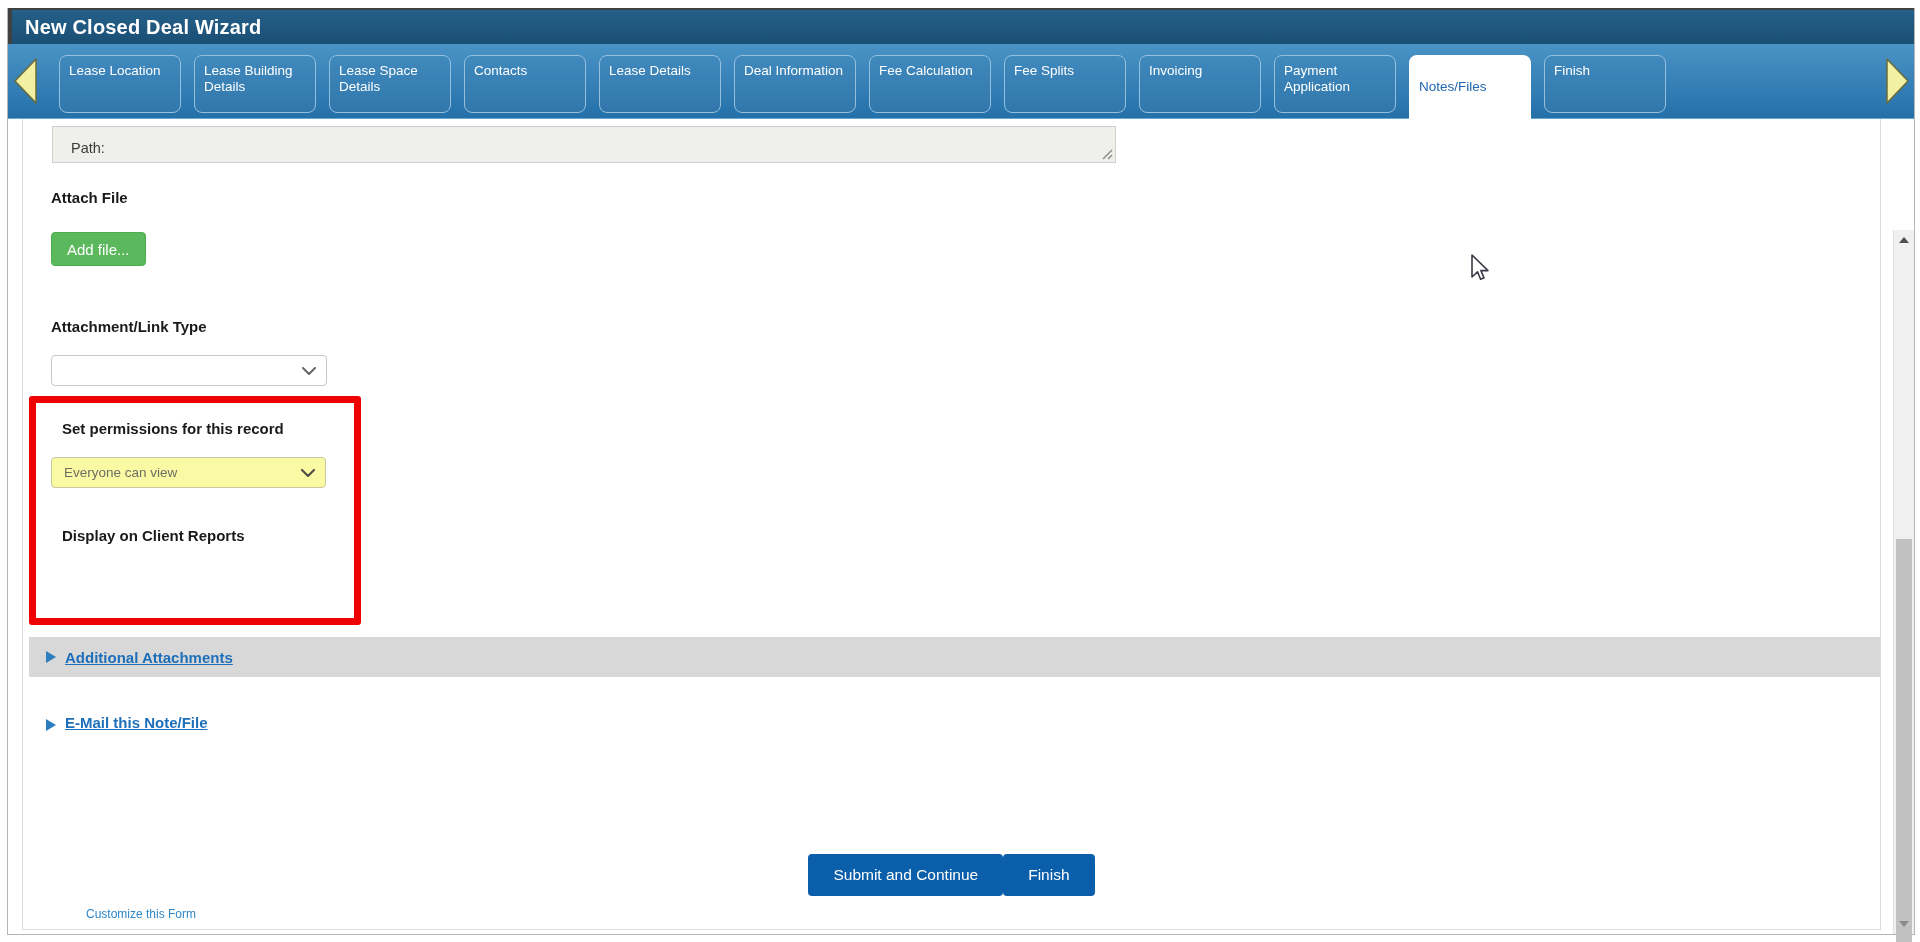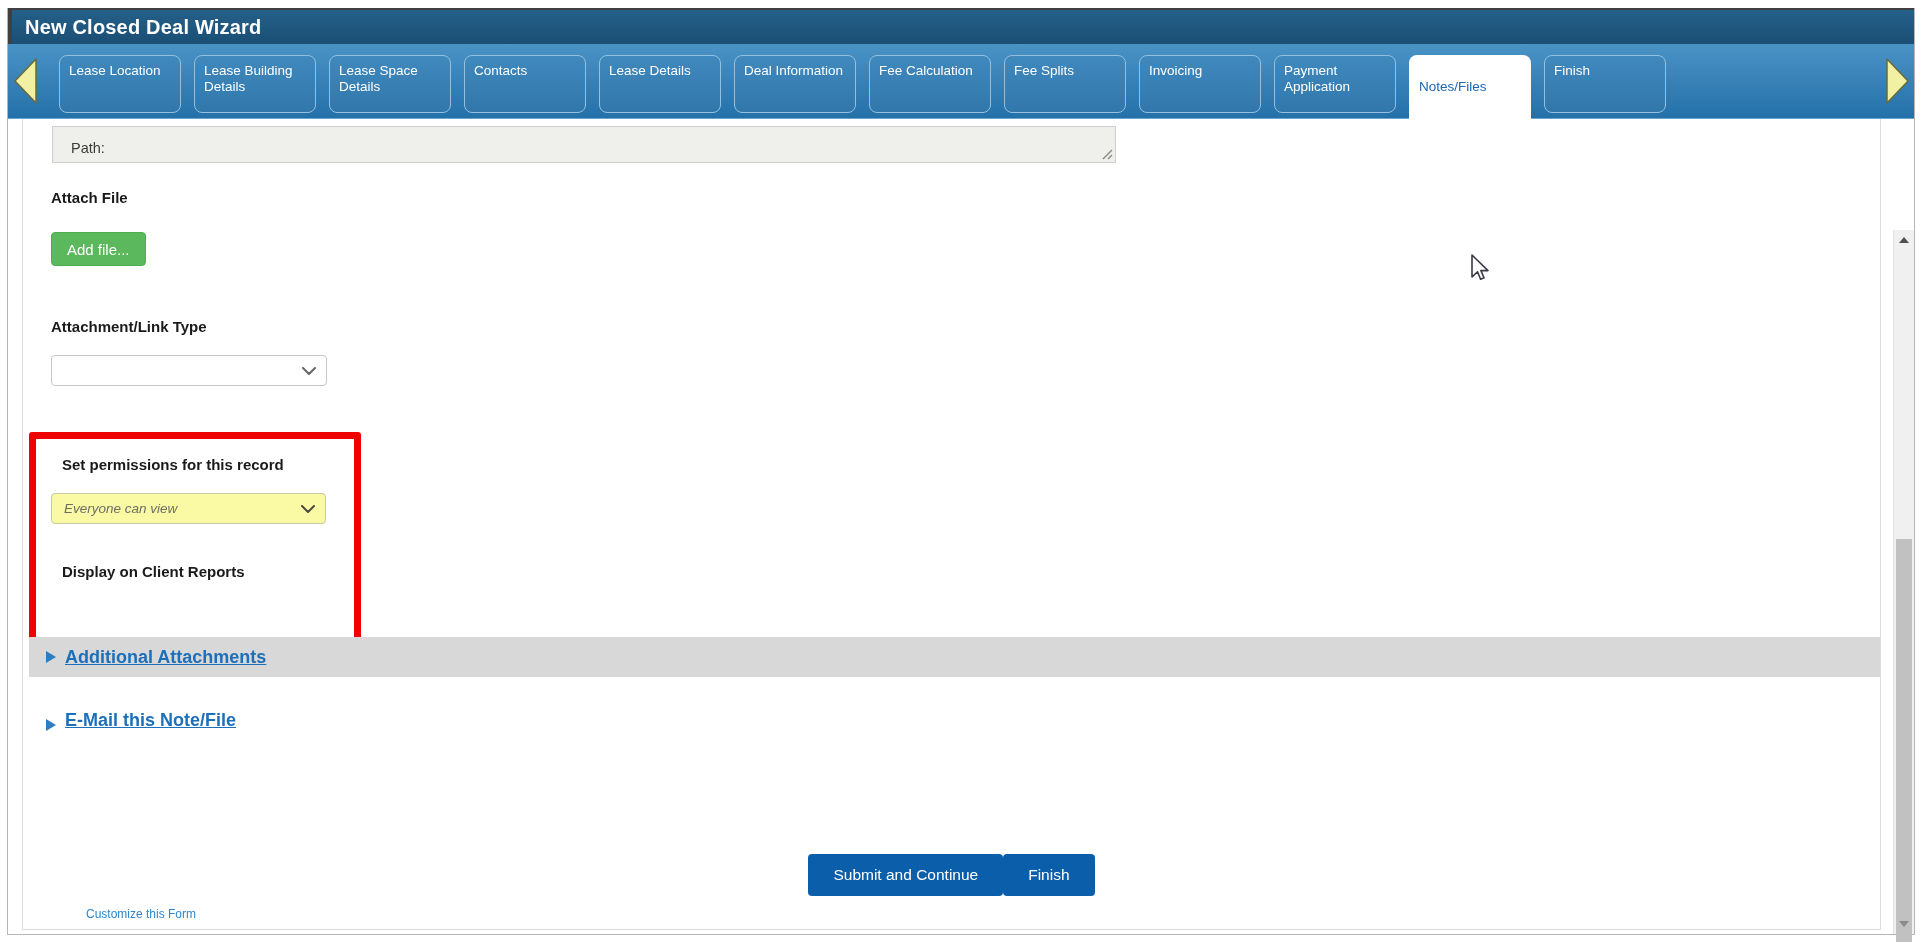--- a/index.html
+++ b/index.html
@@ -45,32 +45,32 @@
   .btn-green { position:absolute; left:28px; top:113px; height:34px; padding:0 15px;
                background:#5cb85c; border:1px solid #4cae4c; border-radius:4px;
                color:#ffffff; font-size:15px; font-family:inherit; cursor:pointer; }
 
   .select { position:absolute; height:31px; background:#ffffff; border:1px solid #c8c8c8;
             border-radius:4px; display:flex; align-items:center; padding:0 12px;
             font-size:13.5px; color:#6e6e64; cursor:pointer; }
   .select .chevron { position:absolute; right:10px; top:11px; }
 
   .highlight-box { position:absolute; left:6px; top:277px; width:332px; height:229px;
-                   border:7px solid #ee0202; border-radius:3px;margin-top:36px; }
+                   border:7px solid #ee0202; border-radius:3px; }
   .hl-label { position:absolute; font-size:15px; font-weight:bold; color:#1a1a1a; }
-  .select.yellow { background:#fafaa5; border:1px solid #c9c9a0;font-style:italic; }
+  .select.yellow { background:#fafaa5; border:1px solid #c9c9a0; }
 
   .attachments-bar { position:absolute; left:6px; top:518px; right:0; height:40px;
                      background:#d8d8d8; display:flex; align-items:center; padding-left:17px; }
   .email-row { position:absolute; left:6px; top:572px; height:40px;
                display:flex; align-items:flex-end; padding-left:17px; }
   .tri-icon { width:0; height:0; border-left:10px solid #2d7dc1;
               border-top:6px solid transparent; border-bottom:6px solid transparent;
               margin-right:9px; }
-  .toggle-link { font-size:18px; font-weight:bold; color:#1d6fba;
+  .toggle-link { font-size:15px; font-weight:bold; color:#1d6fba;
                  text-decoration:underline; cursor:pointer; }
 
   .buttons-row { position:absolute; left:0; top:735px; width:100%;
                  display:flex; justify-content:center; }
   .btn-blue { height:42px; background:#0b5ea9; border:none; border-radius:4px;
               color:#ffffff; font-size:15.5px; font-family:inherit; cursor:pointer;
               padding:0 25px; }
   .customize-link { position:absolute; left:28px; top:788px; font-size:12px;
                     color:#2e86c6; cursor:pointer;margin-left:35px; }
 

